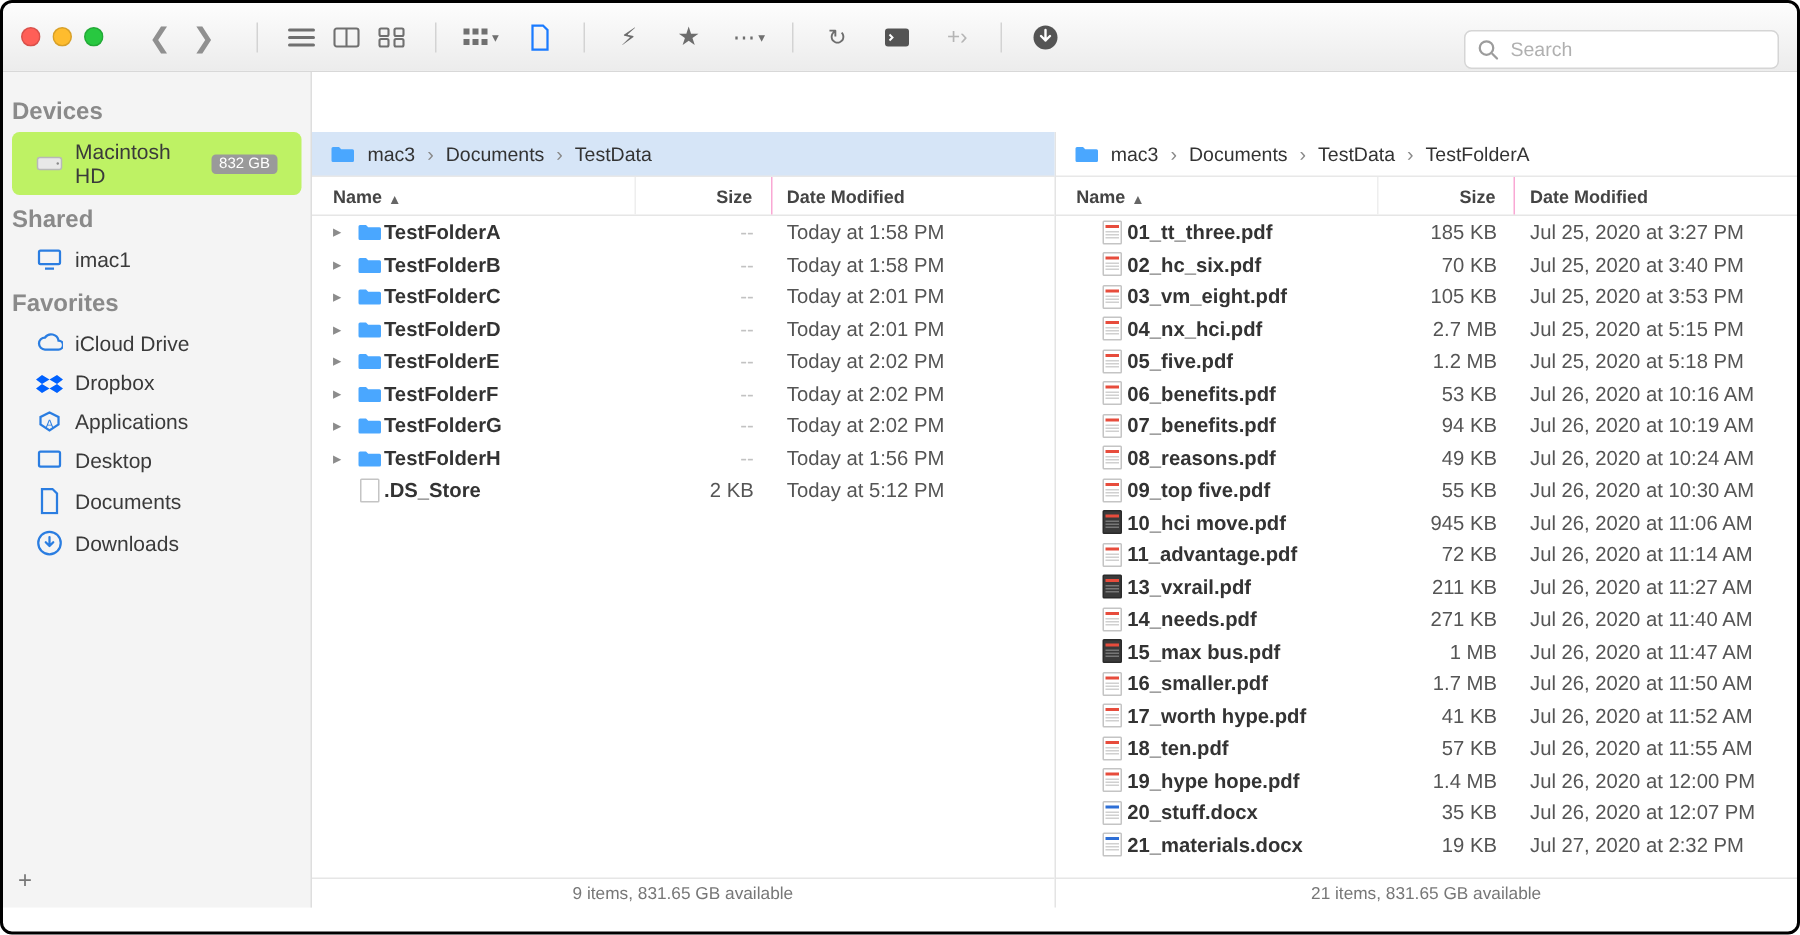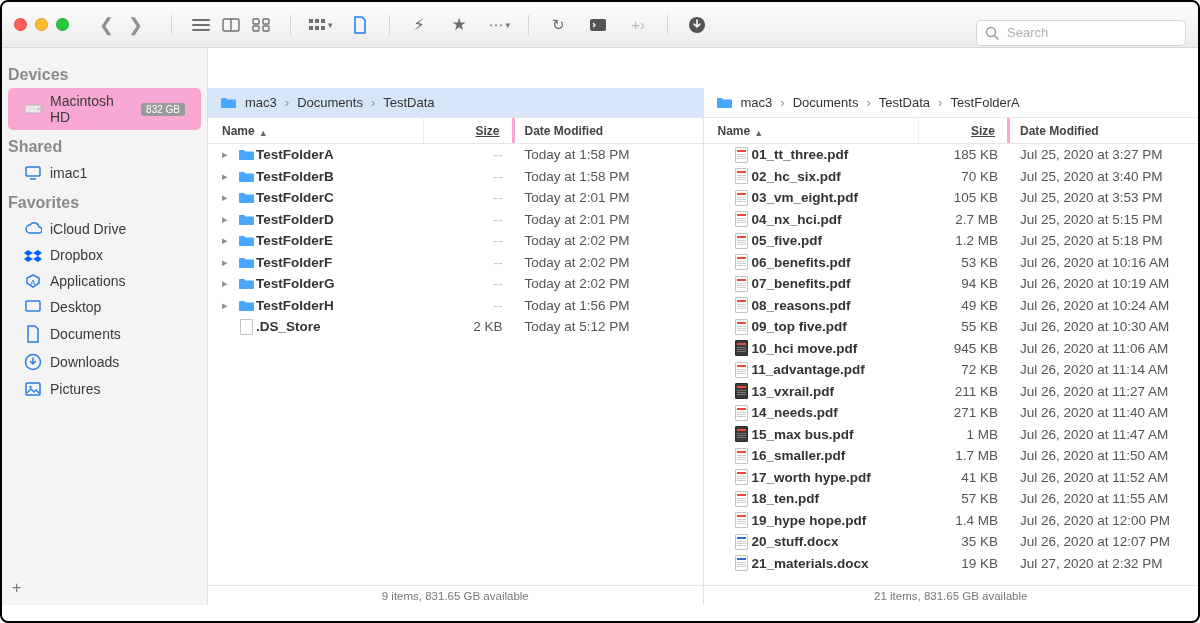--- a/index.html
+++ b/index.html
@@ -27,34 +27,34 @@
   .vseg .tbtn{border-radius:4px;}
   .tool-sep{width:1px;height:20px;background:#d3d3d3;margin:0 4px;}
   .flexspace{flex:1;}
   .searchbox{display:flex;align-items:center;gap:6px;background:#fff;border:1px solid #d5d5d5;border-radius:5px;height:26px;padding:0 8px;min-width:210px;color:#9c9c9c;margin-top:16px;}
   .searchbox input{border:none;outline:none;font-size:13px;color:#444;background:transparent;width:170px;}
   .searchbox input::placeholder{color:#b0b0b0;}
   .main{display:flex;height:557px;}
   .sidebar{width:206px;background:#f4f4f4;border-right:1px solid #dedede;padding-top:10px;position:relative;}
   .shead{font-size:16px;font-weight:600;color:#8a8a8a;padding:8px 6px 4px;}
   .sitem{display:flex;align-items:center;gap:8px;padding:5px 16px;font-size:14px;color:#3a3a3a;border-radius:5px;margin:0 6px;}
-  .sitem.selected{background:#f9a8d4;}
+  .sitem.selected{background:#bef264;}
   .sitem .ico{width:18px;display:flex;justify-content:center;}
   .sitem .label{flex:1;}
   .sitem .badge{font-size:10px;background:#9a9a9a;color:#fff;padding:1px 5px;border-radius:3px;}
   .newtab{position:absolute;left:10px;bottom:8px;color:#777;font-size:16px;}
   .panes{flex:1;display:flex;}
   .pane{flex:1;display:flex;flex-direction:column;border-right:1px solid #e4e4e4;min-width:0;margin-top:40px;}
   .pane:last-child{border-right:none;}
   .pathbar{height:30px;display:flex;align-items:center;gap:8px;padding:0 12px;font-size:13px;color:#333;border-bottom:1px solid #e8e8e8;}
   .pane:first-child .pathbar{background:#d6e5f7;}
   .pathsep{color:#8a8a8a;}
   .headerrow{display:flex;align-items:center;height:26px;border-bottom:1px solid #e6e6e6;font-size:12px;color:#444;padding-left:14px;}
   .col-name{flex:1;display:flex;align-items:flex-end;gap:4px;font-weight:600;}
-  .col-size{width:92px;text-align:left;padding-right:12px;font-weight:600;border-left:1px solid #eee;border-right:3px solid #f9a8d4;height:100%;display:flex;align-items:center;justify-content:flex-end;text-decoration:underline;}
+  .col-size{width:92px;text-align:left;padding-right:12px;font-weight:600;border-left:1px solid #eee;border-right:1px solid #f9a8d4;height:100%;display:flex;align-items:center;justify-content:flex-end;}
   .col-date{width:188px;padding-left:10px;font-weight:600;}
   .rows{flex:1;overflow:hidden;}
   .row{display:flex;align-items:center;height:21.5px;padding-left:14px;font-size:13.5px;}
   .row .chev{width:14px;color:#8c8c8c;font-size:11px;}
   .row .icon{width:20px;display:flex;justify-content:center;}
   .row .name{flex:1; font-weight:600;color:#333;white-space:nowrap;overflow:hidden;text-overflow:ellipsis;}
   .row .size{width:92px;text-align:right;padding-right:12px;color:#555;}
   .row .size.dash{color:#c2c2c2;}
   .row .date{width:188px;padding-left:10px;color:#555;white-space:nowrap;}
   .footer{height:20px;border-top:1px solid #e6e6e6;display:flex;align-items:center;justify-content:center;font-size:11.5px;color:#777;}
@@ -248,30 +248,20 @@
       </div>
       <div class="sitem">
         <span class="ico">
           <svg width="18" height="18">
             <circle cx="9" cy="9" r="7.5" fill="none" stroke="#2a7de1" stroke-width="1.5"></circle>
             <path d="M9 5v6m0 0l-2.5-2.5M9 11l2.5-2.5" stroke="#2a7de1" stroke-width="1.5" fill="none" stroke-linecap="round"></path>
           </svg>
         </span>
         <span class="label">Downloads</span>
       </div>
-      <div class="sitem">
-        <span class="ico">
-          <svg width="18" height="16">
-            <rect x="2" y="2" width="14" height="12" rx="1" fill="none" stroke="#2a7de1" stroke-width="1.5"></rect>
-            <circle cx="6.5" cy="6" r="1.2" fill="#2a7de1"></circle>
-            <path d="M3 12l4-4 3 3 2-2 4 4" fill="none" stroke="#2a7de1" stroke-width="1.3"></path>
-          </svg>
-        </span>
-        <span class="label">Pictures</span>
-      </div>
     </div>
 
   <div class="panes" id="panes">
       <div class="pane">
         <div class="pathbar">
           <span class="crumb-folder">
             <svg width="17" height="13">
               <path d="M1 3a1 1 0 011-1h4l1.5 1.5H15a1 1 0 011 1V11a1 1 0 01-1 1H2a1 1 0 01-1-1z" fill="#4aa7ff"></path>
             </svg>
           </span>

